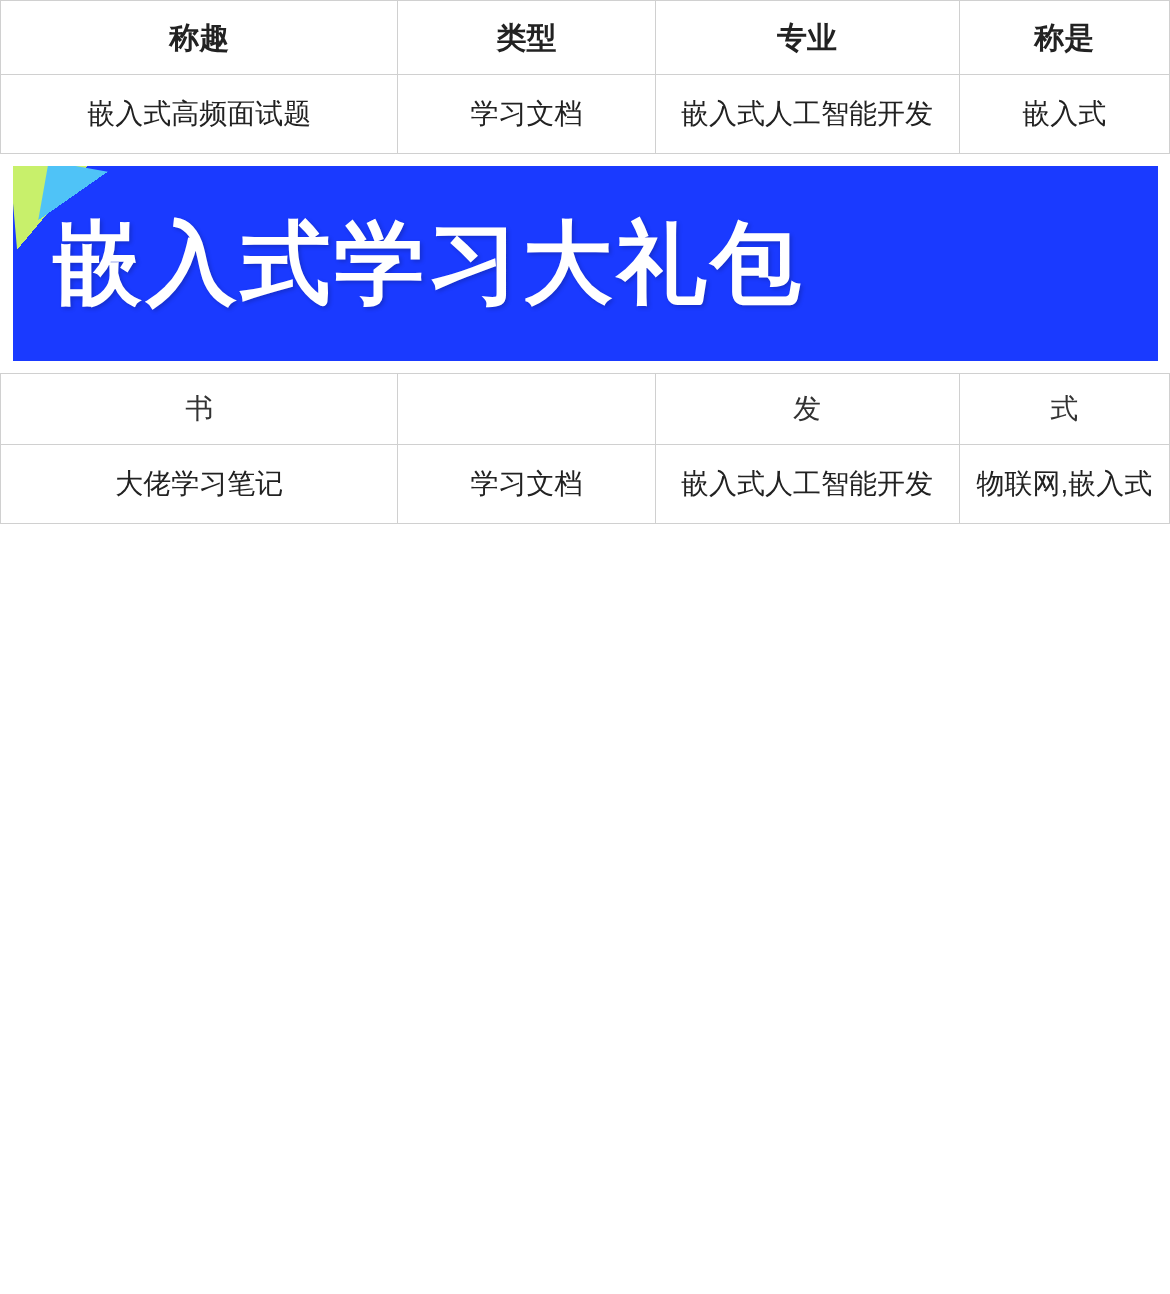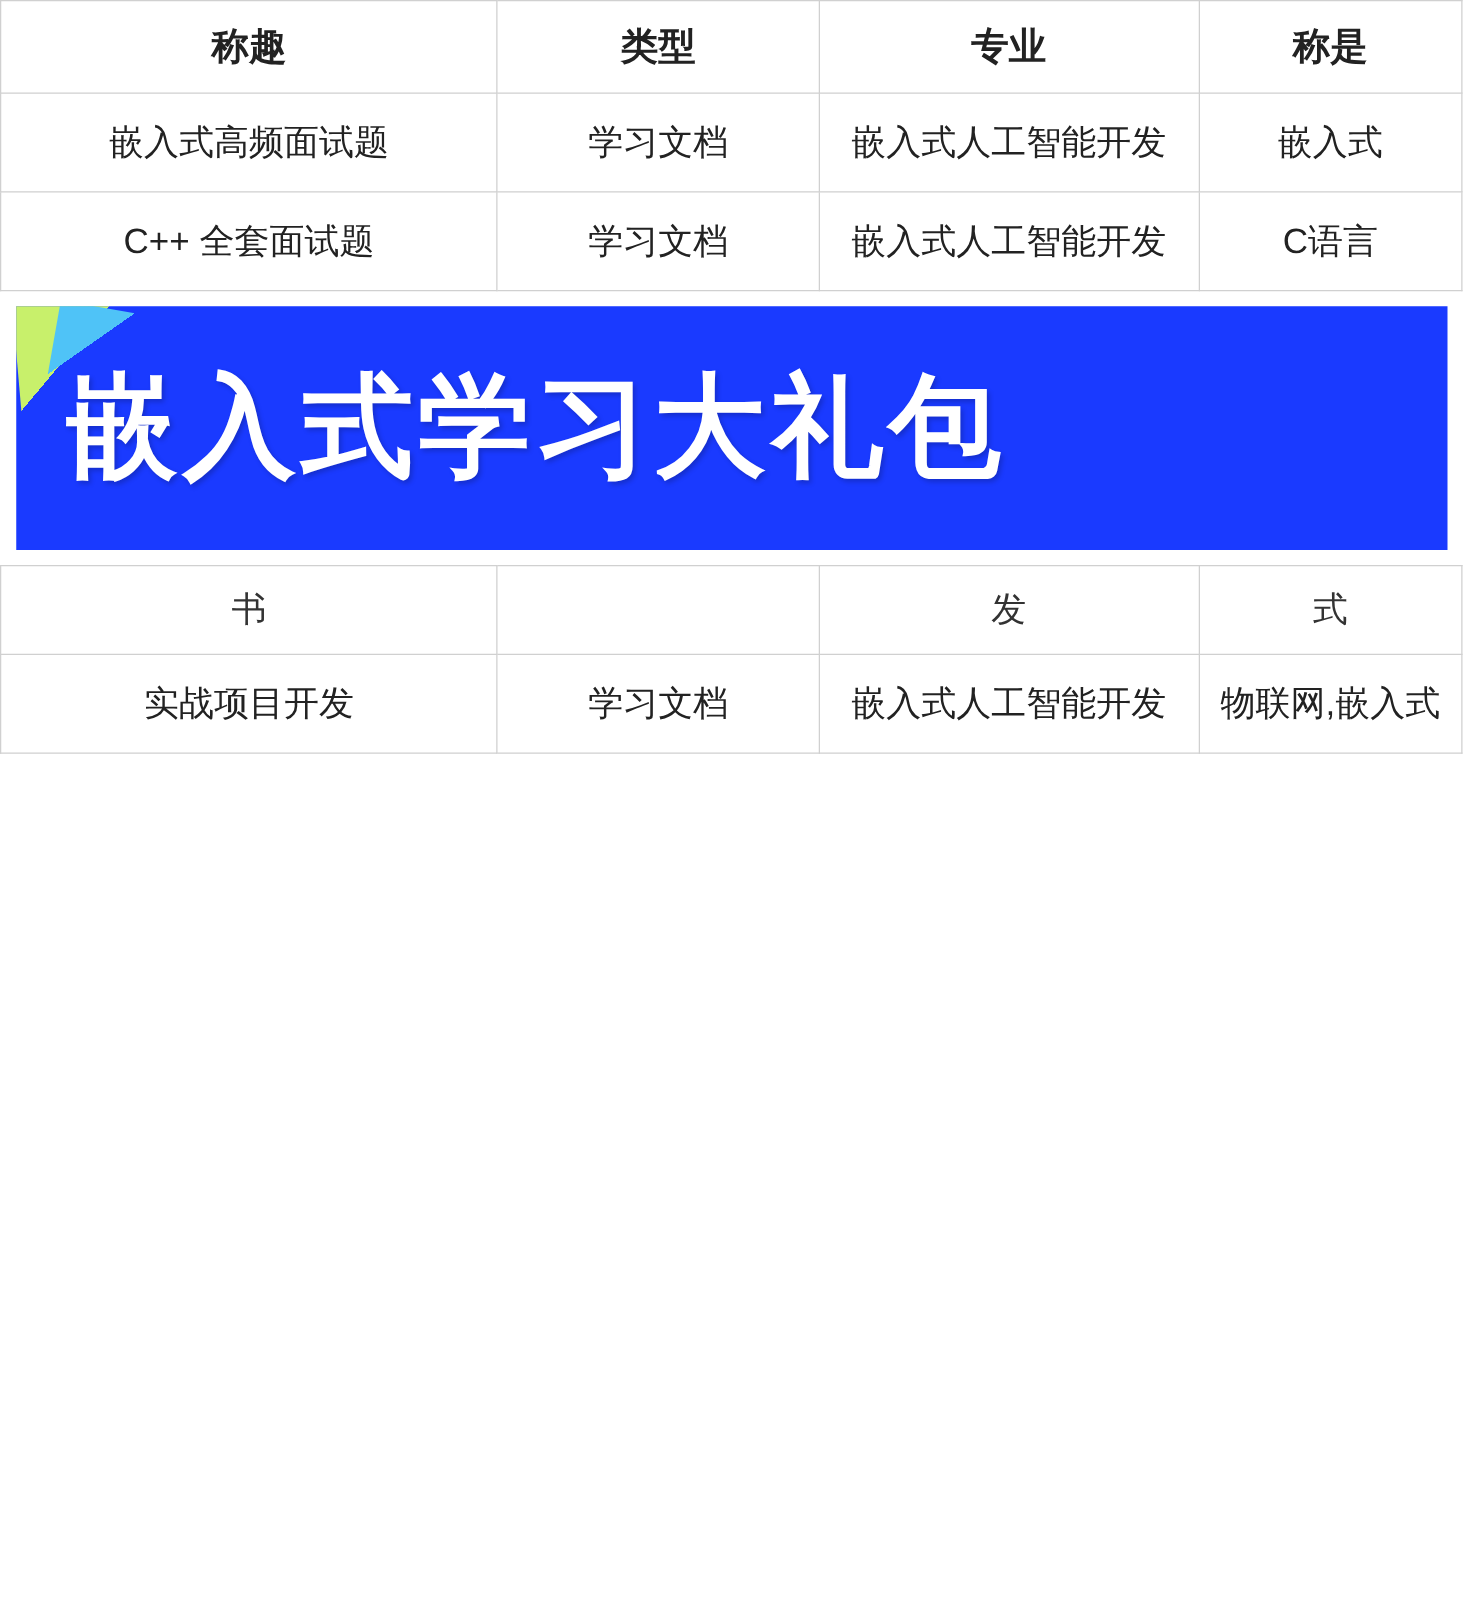--- a/index.html
+++ b/index.html
@@ -127,26 +127,20 @@
     <tbody>
 
 
       <tr>
         <td>嵌入式高频面试题</td>
         <td>学习文档</td>
         <td>嵌入式人工智能开发</td>
         <td>嵌入式</td>
       </tr>
 
-      <tr>
-        <td>C++ 全套面试题</td>
-        <td>学习文档</td>
-        <td>嵌入式人工智能开发</td>
-        <td>C语言</td>
-      </tr>
 
       <tr class="banner-row">
         <td colspan="4">
           <div class="banner-overlay">
             <span class="banner-text">嵌入式学习大礼包</span>
           </div>
         </td>
       </tr>
 
       <tr class="partial-row">
@@ -154,20 +148,20 @@
         <td></td>
         <td>发</td>
         <td>式</td>
       </tr>
 
 
 
 
 
       <tr>
-        <td>实战项目开发</td>
+        <td>大佬学习笔记</td>
         <td>学习文档</td>
         <td>嵌入式人工智能开发</td>
         <td>物联网,嵌入式</td>
       </tr>
     </tbody>
   </table>
 </div>
 
 </body></html>

